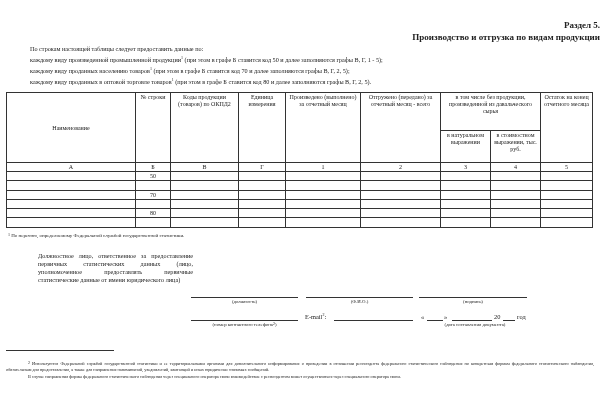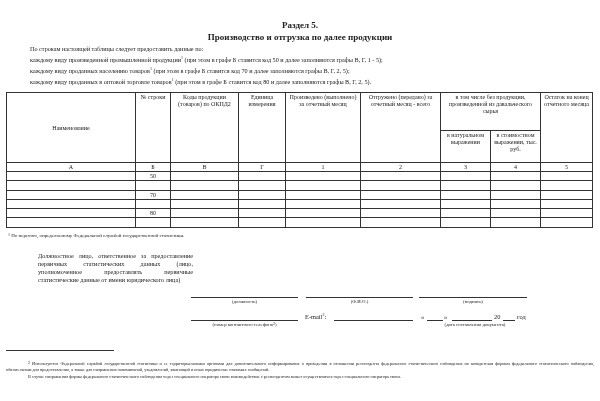--- a/index.html
+++ b/index.html
@@ -1,39 +1,39 @@
 <!DOCTYPE html>
 <html><head>
 <meta charset="utf-8">
 <style>
   html, body { margin:0; padding:0; background:#fff; }
   body { width:600px; height:401px; position:relative; overflow:hidden;
          font-family:"Liberation Serif", serif; color:#222; }
   .abs { position:absolute; }
-  .title { left:0; width:600px; text-align:center; font-weight:bold; font-size:9px; }
+  .title { left:0; width:600px; text-align:right; font-weight:bold; font-size:9px; }
   .intro { left:30px; font-size:6.2px; white-space:nowrap; }
   sup { font-size:4px; vertical-align:top; position:relative; top:-1px; }
   table.grid { position:absolute; left:6px; top:92px; width:586px; border-collapse:collapse;
                table-layout:fixed; font-size:6px; }
   table.grid td { border:1px solid #333; text-align:center; vertical-align:top; padding:1px 1px 0 1px; line-height:7px; }
   table.grid tr.letters td { height:8px; vertical-align:middle; padding:0; }
   table.grid tr.data td { height:8.3px; padding:0; line-height:8px; }
   .name-head { vertical-align:middle !important; }
   .fn { font-size:5px; }
   .resp { left:38px; top:252px; width:155px; font-size:6.2px; text-align:justify; line-height:8px; }
   .line { position:absolute; border-top:1px solid #333; height:0; }
   .cap { position:absolute; font-size:4.8px; text-align:center; }
   .small { position:absolute; font-size:6.4px; white-space:nowrap; }
   .foot { position:absolute; left:6px; width:588px; font-size:4.3px; line-height:6.3px; text-align:justify; }
 </style>
 </head>
 <body>
 
 <div class="abs title" style="top:20px;">Раздел 5.</div>
-<div class="abs title" style="top:32px;">Производство и отгрузка по далее продукции</div>
+<div class="abs title" style="top:32px;">Производство и отгрузка по видам продукции</div>
 
 <div class="abs intro" style="top:45px;">По строкам настоящей таблицы следует предоставить данные по:</div>
 <div class="abs intro" style="top:56px;">
   <span>каждому виду произведенной промышленной продукции</span><sup>1</sup>
   <span>(при этом в графе Б ставится код 50 и далее заполняются графы В, Г, 1 - 5);</span>
 </div>
 <div class="abs intro" style="top:67px;">
   <span>каждому виду проданных населению товаров</span><sup>1</sup>
   <span>(при этом в графе Б ставится код 70 и далее заполняются графы В, Г, 2, 5);</span>
 </div>

